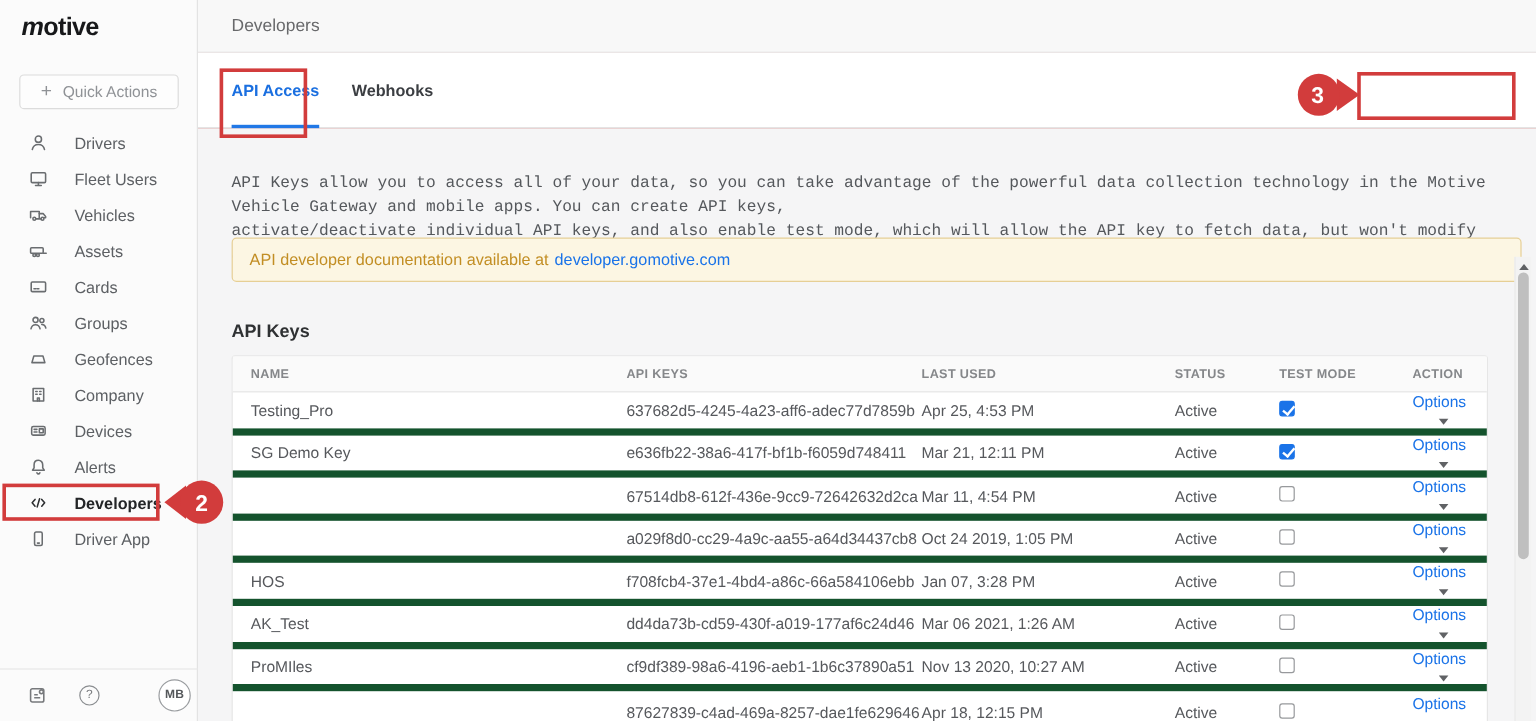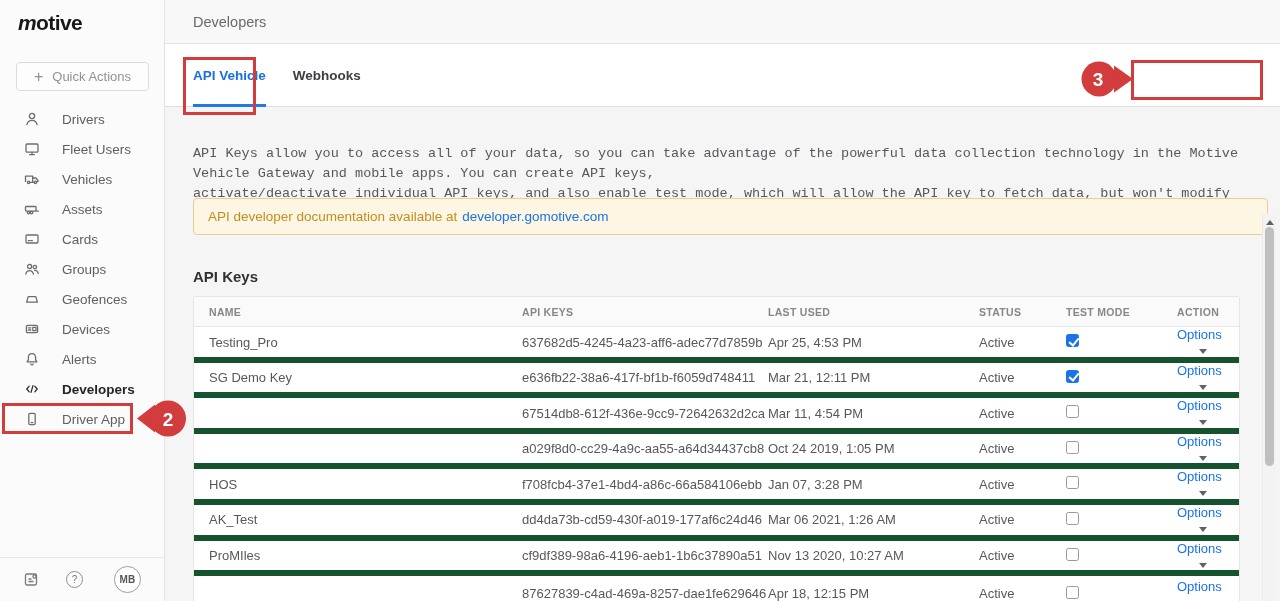--- a/index.html
+++ b/index.html
@@ -16,21 +16,21 @@
   .nav { position:absolute; left:0; top:104px; width:100%; }
   .nav-item { height:30px; display:flex; align-items:center; padding-left:24px; gap:22px; color:#5d6064; font-size:13.5px; cursor:pointer; }
   .nav-item.active { color:#232527; font-weight:600; }
   .nav-icon { width:16px; height:16px; display:inline-flex; align-items:center; justify-content:center; }
   .nav-icon svg { width:16px; height:16px; stroke:#6a6d70; fill:none; stroke-width:1.3; stroke-linecap:round; stroke-linejoin:round; }
   .nav-item.active .nav-icon svg { stroke:#2c2e30; }
   .sb-footer { position:absolute; left:0; bottom:0; width:165px; height:44px; border-top:1px solid #e7e7e7; }
   .news-ic { position:absolute; left:23px; top:13px; width:17px; height:17px; }
   .news-ic svg { width:17px; height:17px; stroke:#77797c; fill:none; stroke-width:1.3; }
   .help-ic { position:absolute; left:66px; top:13px; width:17px; height:17px; border:1.3px solid #8a8d90; border-radius:50%; color:#77797c; font-size:10px; display:flex; align-items:center; justify-content:center; }
-  .avatar { position:absolute; left:114px; top:8px; width:27px; height:27px; border:1.4px solid #9a9da0; border-radius:50%; background:#fff; color:#55585b; font-size:10px; font-weight:700; display:flex; align-items:center; justify-content:center; letter-spacing:0.2px; cursor:pointer; }
+  .avatar { position:absolute; left:132px; top:8px; width:27px; height:27px; border:1.4px solid #9a9da0; border-radius:50%; background:#fff; color:#55585b; font-size:10px; font-weight:700; display:flex; align-items:center; justify-content:center; letter-spacing:0.2px; cursor:pointer; }
 
   
   .main { position:absolute; left:165px; top:0; width:1115px; height:601px; }
   .topbar { position:absolute; left:0; top:0; width:100%; height:44px; background:#f8f8f8; border-bottom:1px solid #e5e5e5; display:flex; align-items:center; }
   .page-title { margin-left:28px; color:#68696b; font-size:14.5px; }
   .tabbar { position:absolute; left:0; top:44px; width:100%; height:63px; background:#fff; border-bottom:1px solid #dedede; }
   .tabs { position:absolute; left:28px; top:0; height:63px; display:flex; gap:27px; }
   .tab { position:relative; height:63px; display:flex; align-items:center; font-size:13.5px; font-weight:700; color:#3b3e42; cursor:pointer; }
   .tab.active { color:#1a6fe0; }
   .tab.active::after { content:""; position:absolute; left:0; right:0; bottom:0; height:3px; background:#2178e6; }
@@ -148,20 +148,29 @@
           <span class="nav-icon">
             <svg viewBox="0 0 16 16">
               <path d="M2.6 11.2 4.2 5.6h7.6l1.6 5.6z"></path>
             </svg>
           </span>
           <span class="nav-label">Geofences</span>
         </div>
         <div class="nav-item">
           <span class="nav-icon">
             <svg viewBox="0 0 16 16">
+              <rect x="3.6" y="2.8" width="8.8" height="10.4"></rect>
+              <path d="M5.8 5.2h1.2M9 5.2h1.2M5.8 7.6h1.2M9 7.6h1.2M7.2 13.2V10.6h1.6v2.6"></path>
+            </svg>
+          </span>
+          <span class="nav-label">Company</span>
+        </div>
+        <div class="nav-item">
+          <span class="nav-icon">
+            <svg viewBox="0 0 16 16">
               <rect x="2.4" y="4.4" width="11.2" height="7.2" rx="1.4"></rect>
               <rect x="8.8" y="6.4" width="3.2" height="3.2"></rect>
               <path d="M4.4 6.8h2.4M4.4 9h2.4"></path>
             </svg>
           </span>
           <span class="nav-label">Devices</span>
         </div>
         <div class="nav-item">
           <span class="nav-icon">
             <svg viewBox="0 0 16 16">
@@ -202,21 +211,21 @@
     </div>
   </aside>
 
   <div class="main">
     <div class="topbar">
       <span class="page-title">Developers</span>
     </div>
 
     <div class="tabbar">
       <div class="tabs">
-        <div class="tab active">API Vehicle</div>
+        <div class="tab active">API Access</div>
         <div class="tab">Webhooks</div>
       </div>
       <button class="request-btn">Request API Key</button>
     </div>
 
     <div class="content">
       <div class="intro">
         <div>API Keys allow you to access all of your data, so you can take advantage of the powerful data collection technology in the Motive Vehicle Gateway and mobile apps. You can create API keys,</div>
         <div>activate/deactivate individual API keys, and also enable test mode, which will allow the API key to fetch data, but won't modify anything in your account.</div>
       </div>

